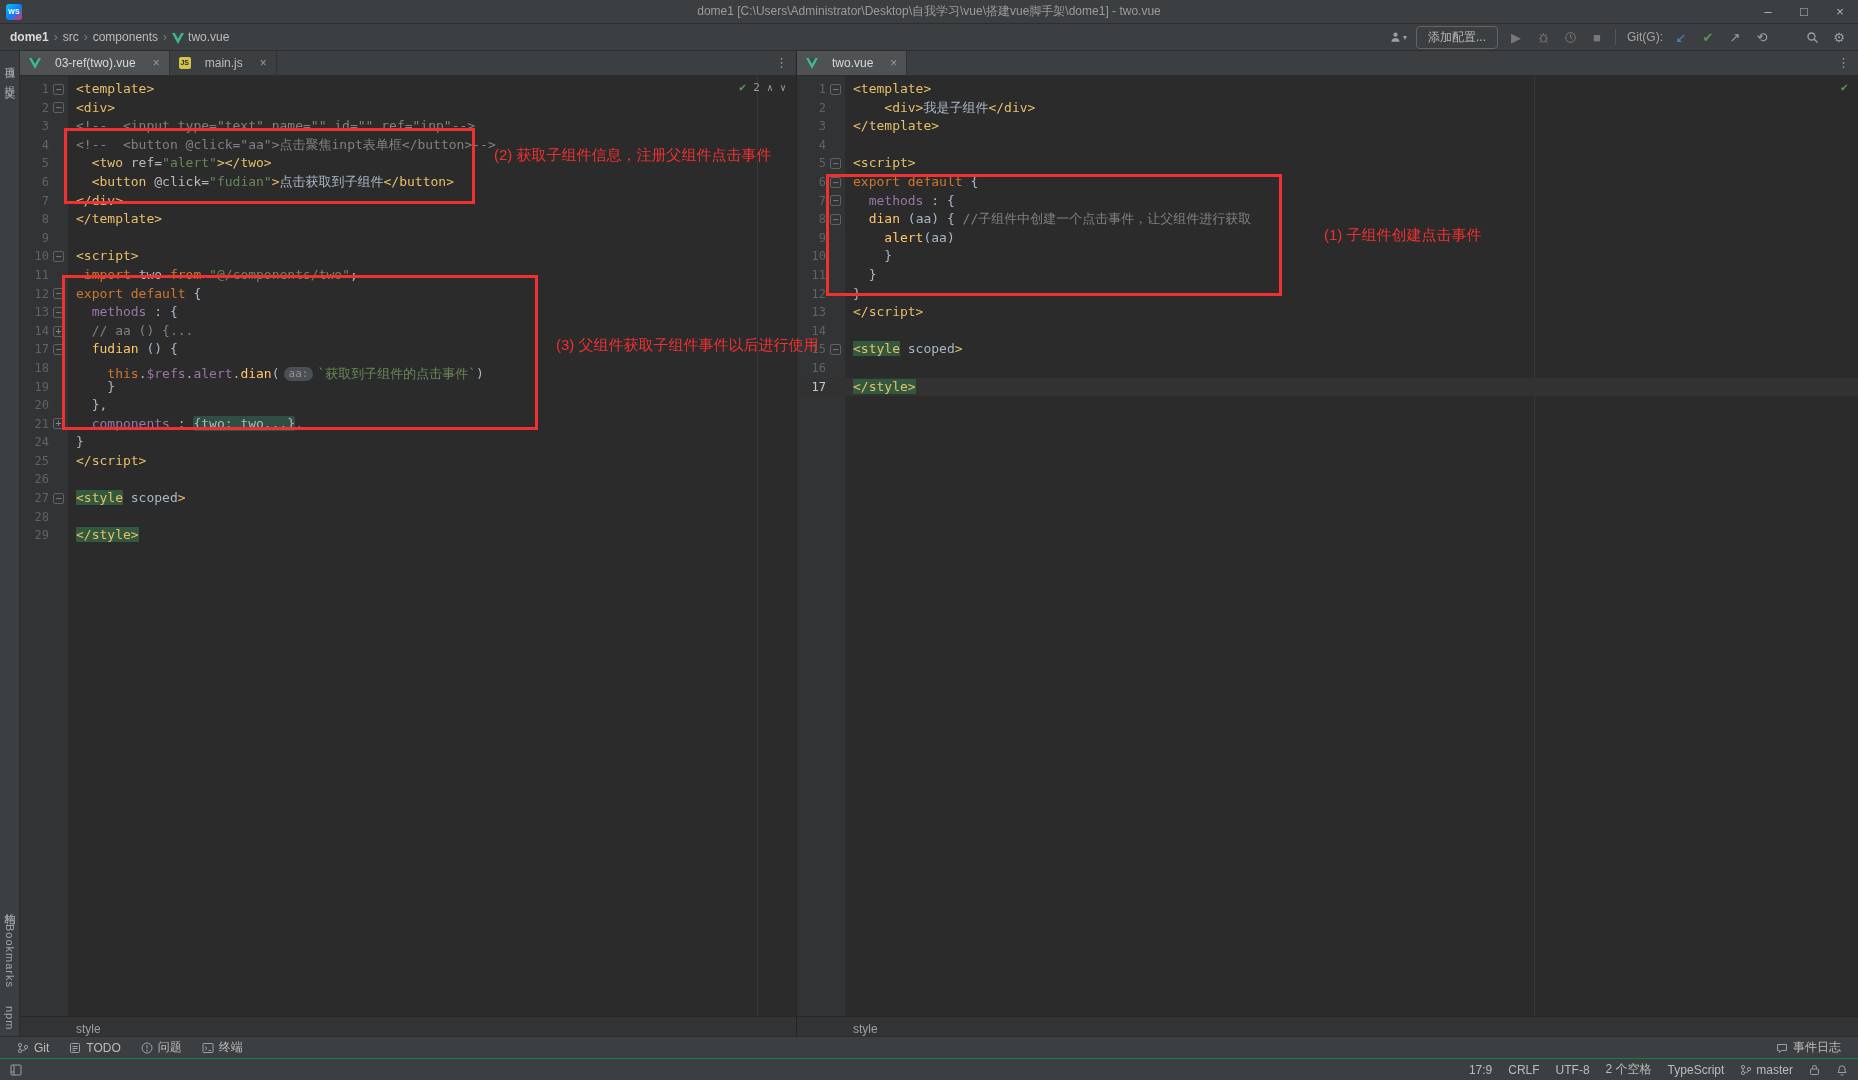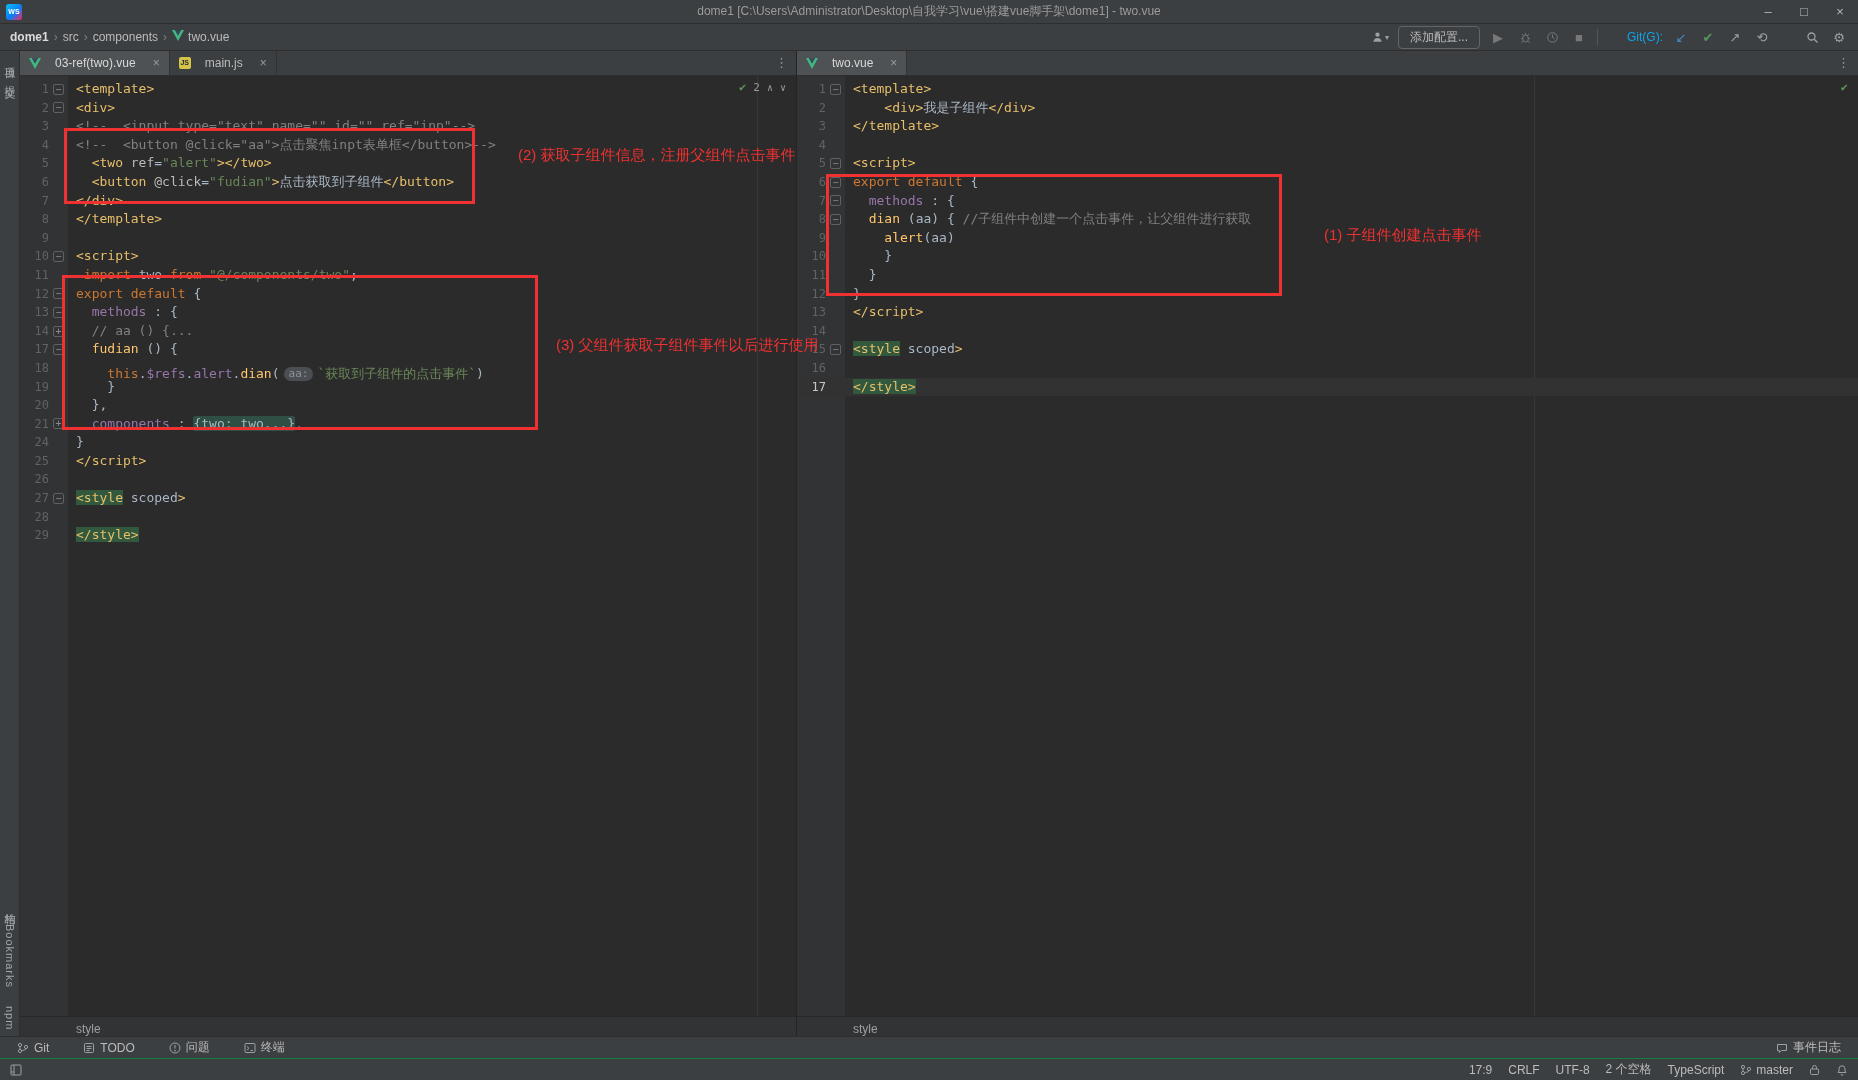--- a/index.html
+++ b/index.html
@@ -12,31 +12,31 @@
   .ws-logo{width:16px;height:16px;border-radius:3px;background:linear-gradient(135deg,#07c3f2 0%,#087cfa 55%,#fe2857 100%);color:#fff;font-size:7px;font-weight:bold;display:flex;align-items:center;justify-content:center;margin-right:6px;flex:0 0 16px}
   .menus{display:flex;z-index:2}
   .menu-item{padding:3px 8px;color:#bbbbbb;cursor:default}
   .win-title{position:absolute;left:0;right:0;text-align:center;color:#9b9b9b;pointer-events:none}
   .win-controls{margin-left:auto;display:flex;z-index:2}
   .win-btn{width:36px;height:23px;display:flex;align-items:center;justify-content:center;color:#b6b6b6;font-size:13px}
 
   
   .toolbar{flex:0 0 27px;display:flex;align-items:center;background:#3c3f41;border-bottom:1px solid #2e2e2e;padding:0 10px}
   .crumbs{display:flex;align-items:center;gap:5px}
-  .crumb{display:flex;align-items:flex-start;gap:4px;color:#bbbbbb}
+  .crumb{display:flex;align-items:flex-end;gap:4px;color:#bbbbbb}
   .crumb.first{color:#dadada;font-weight:bold}
   .crumb-sep{color:#7c7c7c}
   .tb-right{margin-left:auto;display:flex;align-items:center;gap:9px}
   .add-config{background:none;border:1px solid #646464;border-radius:4px;padding:2px 11px;color:#bbbbbb;font-size:12px;font-family:inherit}
   .tb-ic{display:inline-flex;align-items:center;justify-content:center;width:18px;height:18px;font-size:13px;color:#9aa0a3}
   .tb-ic.dim{color:#787878}
   .tb-ic.blue{color:#4a88c7}
   .tb-ic.green{color:#57965c}
   .tb-sep{width:1px;height:16px;background:#555}
-  .git-label{color:#0ea5e9;margin-left:20px}
+  .git-label{color:#a3a3a3;margin-left:2px}
   .tb-gap{width:14px}
   .dd{font-size:8px;color:#9aa0a3;margin-left:1px}
 
   
   .main{flex:1;display:flex;min-height:0}
   .stripe{flex:0 0 20px;background:#3c3f41;border-right:1px solid #2e2e2e;display:flex;flex-direction:column;align-items:center;padding:8px 0 6px 0;gap:16px}
   .stripe-bottom{margin-top:auto;display:flex;flex-direction:column;align-items:center;gap:18px}
   .stripe-label{writing-mode:vertical-rl;font-size:11px;color:#a2a6a9;letter-spacing:1px;cursor:default}
 
   .editors{flex:1;display:flex;min-width:0}
@@ -91,21 +91,21 @@
   .sb-item{color:#bbbbbb}
   .sb-branch{display:flex;align-items:center;gap:4px}
   .sb-ic{display:inline-flex;align-items:center}
 
   
   .ann-box{position:absolute;border:3px solid #f03131;z-index:6;pointer-events:none}
   .box-a{left:64px;top:128px;width:411px;height:76px}
   .box-b{left:62px;top:275px;width:476px;height:155px}
   .box-c{left:826px;top:174px;width:456px;height:122px}
   .ann-lbl{position:absolute;color:#f03131;font-size:15px;z-index:6;pointer-events:none;font-family:"Liberation Sans",sans-serif}
-  .lbl-a{left:518px;top:146px}
+  .lbl-a{left:494px;top:146px}
   .lbl-b{left:556px;top:336px}
   .lbl-c{left:1324px;top:226px}
 </style>
 </head>
 <body>
 
 <div class="app">
 
   <div class="titlebar">
     <span class="ws-logo">WS</span>
@@ -303,21 +303,21 @@
         </div>
         <div class="pane-breadcrumb">
           <span>style</span>
         </div>
       </section>
 
     </div>
   </div>
 
   <div class="toolwin-bar">
-    <div class="twb-left" style="display:flex;gap:16px">
+    <div class="twb-left" style="display:flex;gap:2px">
         <span class="twb-item">
           <span class="sb-ic">
             <svg width="12" height="12" viewBox="0 0 12 12" fill="none" stroke="#9aa0a3">
               <circle cx="3" cy="3" r="1.6"></circle>
               <circle cx="3" cy="9" r="1.6"></circle>
               <circle cx="9" cy="5" r="1.6"></circle>
               <path d="M3 4.6v2.8M9 6.6c0 1.9-3.2 1.3-4.6 2.2"></path>
             </svg>
           </span>
           <span>Git</span>

